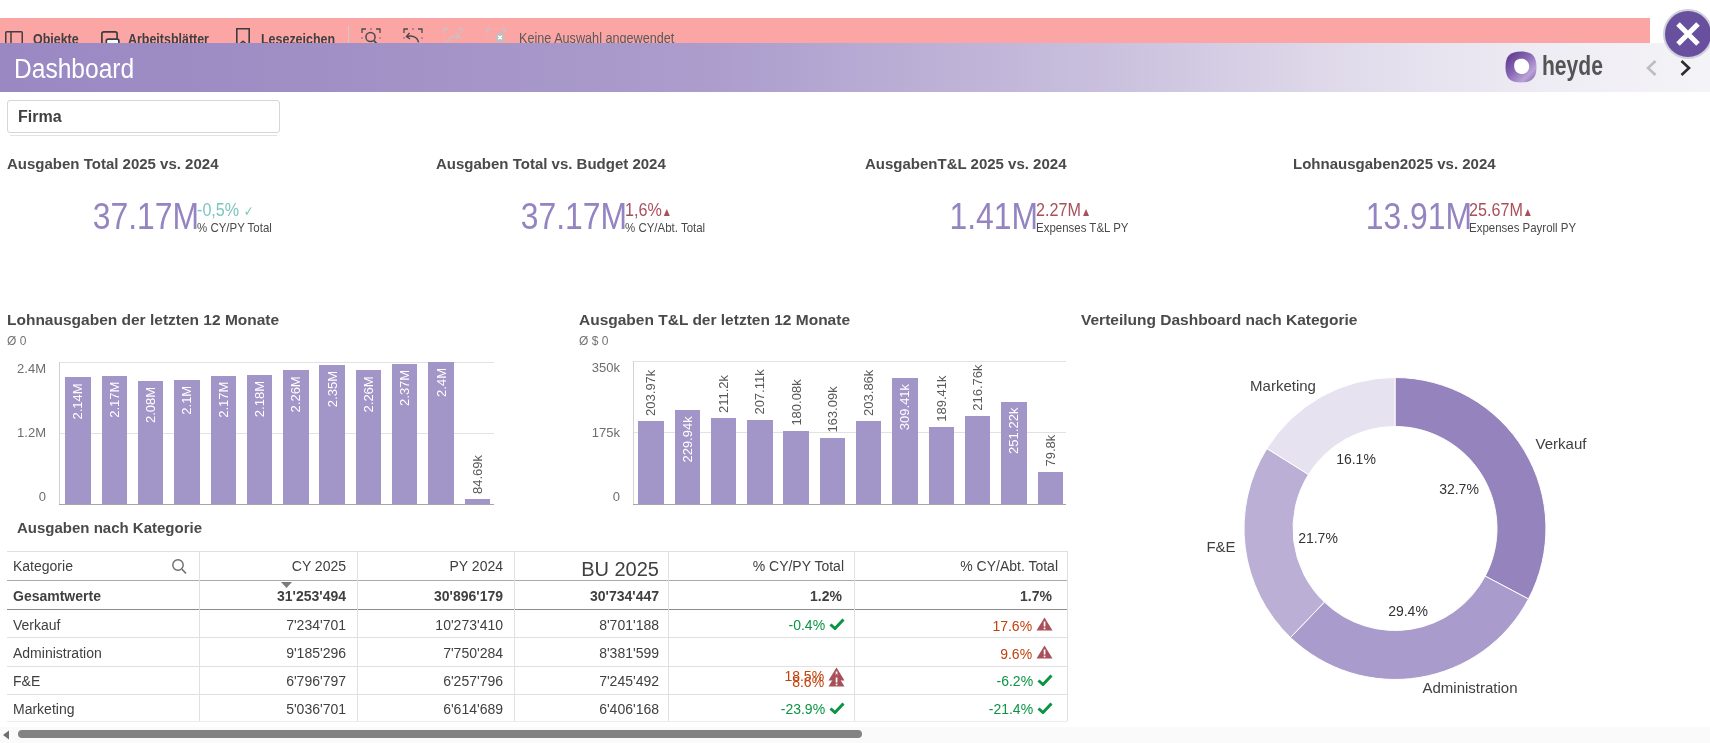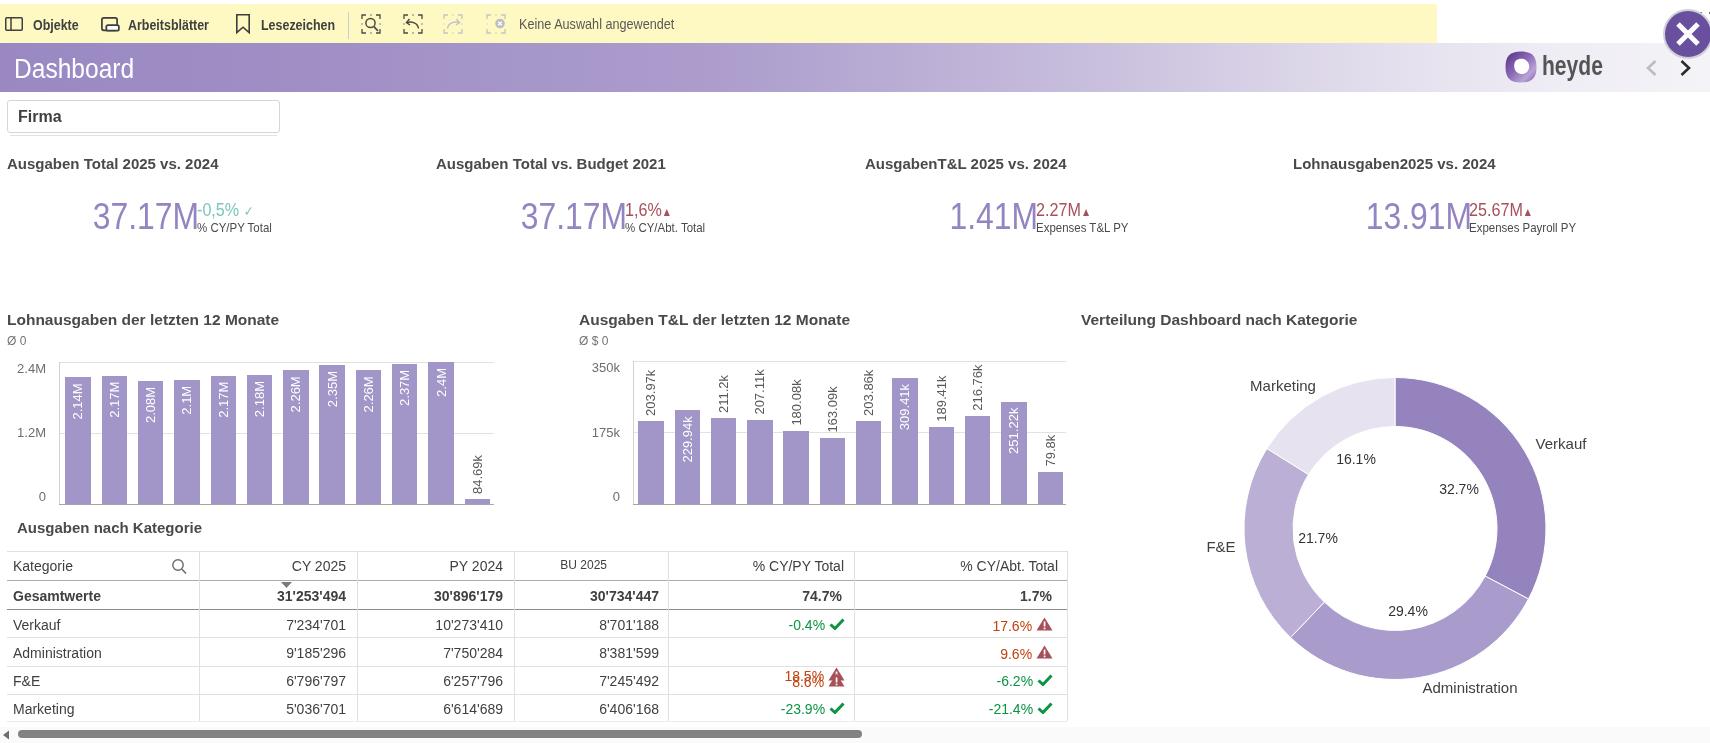--- a/index.html
+++ b/index.html
@@ -1,18 +1,18 @@
 <!DOCTYPE html>
 <html><head>
 <meta charset="utf-8">
 <style>
 html,body{margin:0;padding:0;width:1710px;height:743px;overflow:hidden;background:#fff;
 font-family:"Liberation Sans",sans-serif;}
 .abs{position:absolute;}
-#toolbar{position:absolute;left:0;top:4px;width:1437px;height:42px;background:#fef9c3;border-bottom:1px solid #d8d8d8;}
+#toolbar{position:absolute;left:0;top:18px;width:1650px;height:42px;background:#fca5a5;border-bottom:1px solid #d8d8d8;}
 .tbtxt{position:absolute;top:12px;font-size:15px;font-weight:bold;color:#404040;transform:scaleX(0.83);transform-origin:left center;white-space:nowrap;}
 #header{position:absolute;left:0;top:43px;width:1710px;height:49px;
 background:linear-gradient(to right,#9a88c3 0%,#a090c5 20%,#ac9dcd 42%,#c7bddc 63%,#e2ddec 80%,#f0eef5 92%,#f4f3f7 100%);}
 #header .title{position:absolute;left:14px;top:13px;font-size:27px;line-height:27px;color:#fff;transform:scaleX(0.91);transform-origin:left center;}
 .kpititle{position:absolute;font-size:15px;font-weight:bold;color:#4a4a4a;white-space:nowrap;}
 .kpinum{position:absolute;font-size:36px;line-height:36px;color:#9484c1;white-space:nowrap;transform:scaleX(0.885);transform-origin:right center;}
 .kpid1{position:absolute;font-size:19px;line-height:19px;white-space:nowrap;transform:scaleX(0.85);transform-origin:left center;}
 .kpid2{position:absolute;font-size:13.5px;line-height:13.5px;color:#4a4a4a;white-space:nowrap;transform:scaleX(0.85);transform-origin:left center;}
 .ctitle{position:absolute;font-size:15.5px;font-weight:bold;color:#4a4a4a;white-space:nowrap;}
 .csub{position:absolute;font-size:12px;color:#737373;white-space:nowrap;}
@@ -105,21 +105,21 @@
   <svg class="abs" style="left:11px;top:11px" width="24" height="24" viewBox="0 0 24 24">
       <path d="M2 2 L22 22 M22 2 L2 22" stroke="#fff" stroke-width="5"></path>
     </svg>
 </div>
 <div class="abs" style="left:7px;top:100px;width:273px;height:33px;border:1px solid #d6d6d6;border-radius:3px;box-sizing:border-box;background:#fff;">
   <div class="abs" style="left:10px;top:7px;font-size:16px;font-weight:bold;color:#404040;">Firma</div>
 </div>
 <div class="abs" style="left:10px;top:135px;width:267px;height:1px;background:#e3e3e3;"></div>
 
 <div class="kpititle" style="left:7px;top:155px;">Ausgaben Total 2025 vs. 2024</div>
-<div class="kpititle" style="left:436px;top:155px;">Ausgaben Total vs. Budget 2021</div>
+<div class="kpititle" style="left:436px;top:155px;">Ausgaben Total vs. Budget 2024</div>
 <div class="kpititle" style="left:865px;top:155px;">AusgabenT&amp;L 2025 vs. 2024</div>
 <div class="kpititle" style="left:1293px;top:155px;">Lohnausgaben2025 vs. 2024</div>
 
 <div class="kpinum" style="right:1511px;top:199px;">37.17M</div>
 <div class="kpinum" style="right:1083px;top:199px;">37.17M</div>
 <div class="kpinum" style="right:672px;top:199px;">1.41M</div>
 <div class="kpinum" style="right:238px;top:199px;">13.91M</div>
 
 <div class="kpid1" style="left:197px;top:200px;color:#7cc6bd;">-0,5%&nbsp;<span style="font-size:14px;">✓</span></div>
 <div class="kpid2" style="left:197px;top:221px;">% CY/PY Total</div>
@@ -243,28 +243,28 @@
 <line x1="1067" y1="551" x2="1067" y2="721" stroke="#e0e0e0"></line>
 </g>
 <path d="M281 582 L292 582 L286.5 588 Z" fill="#7b7b7b"></path>
 <circle cx="178" cy="565" r="5.2" fill="none" stroke="#6b6b6b" stroke-width="1.4"></circle>
 <line x1="182" y1="569.2" x2="186" y2="573.5" stroke="#6b6b6b" stroke-width="1.6"></line>
 </svg>
 
 <div class="cell" style="left:13px;top:558px;font-size:14px;">Kategorie</div>
 <div class="cellr" style="right:1364px;top:558px;font-size:14px;">CY 2025</div>
 <div class="cellr" style="right:1207px;top:558px;font-size:14px;">PY 2024</div>
-<div class="cellr" style="right:1103px;top:558px;font-size:12px;">BU 2025</div>
+<div class="cellr" style="right:1051px;top:558px;font-size:20px;">BU 2025</div>
 <div class="cellr" style="right:866px;top:558px;font-size:14px;">% CY/PY Total</div>
 <div class="cellr" style="right:652px;top:558px;font-size:14px;">% CY/Abt. Total</div>
 <div class="cell" style="left:13px;top:588px;font-weight:bold;">Gesamtwerte</div>
 <div class="cellr" style="right:1364px;top:588px;font-weight:bold;">31'253'494</div>
 <div class="cellr" style="right:1207px;top:588px;font-weight:bold;">30'896'179</div>
 <div class="cellr" style="right:1051px;top:588px;font-weight:bold;">30'734'447</div>
-<div class="cellr" style="right:868px;top:588px;font-weight:bold;">74.7%</div>
+<div class="cellr" style="right:868px;top:588px;font-weight:bold;">1.2%</div>
 <div class="cellr" style="right:658px;top:588px;font-weight:bold;">1.7%</div>
 <div class="cell" style="left:13px;top:617px;">Verkauf</div>
 <div class="cellr" style="right:1364px;top:617px;">7'234'701</div>
 <div class="cellr" style="right:1207px;top:617px;">10'273'410</div>
 <div class="cellr" style="right:1051px;top:617px;">8'701'188</div>
 <div class="cellr grn" style="right:865px;top:617px;">-0.4% <svg width="16" height="12" viewBox="0 0 16 12">
       <path d="M1.5 6.5 L6 10.5 L14.5 1.5" fill="none" stroke="#0b9444" stroke-width="3"></path>
     </svg></div>
 <div class="cellr red" style="right:657px;top:617px;">17.6% <svg width="17" height="14" viewBox="0 0 17 14">
       <path d="M8.5 0.5 L16.5 13.5 L0.5 13.5 Z" fill="#a8505a"></path>

